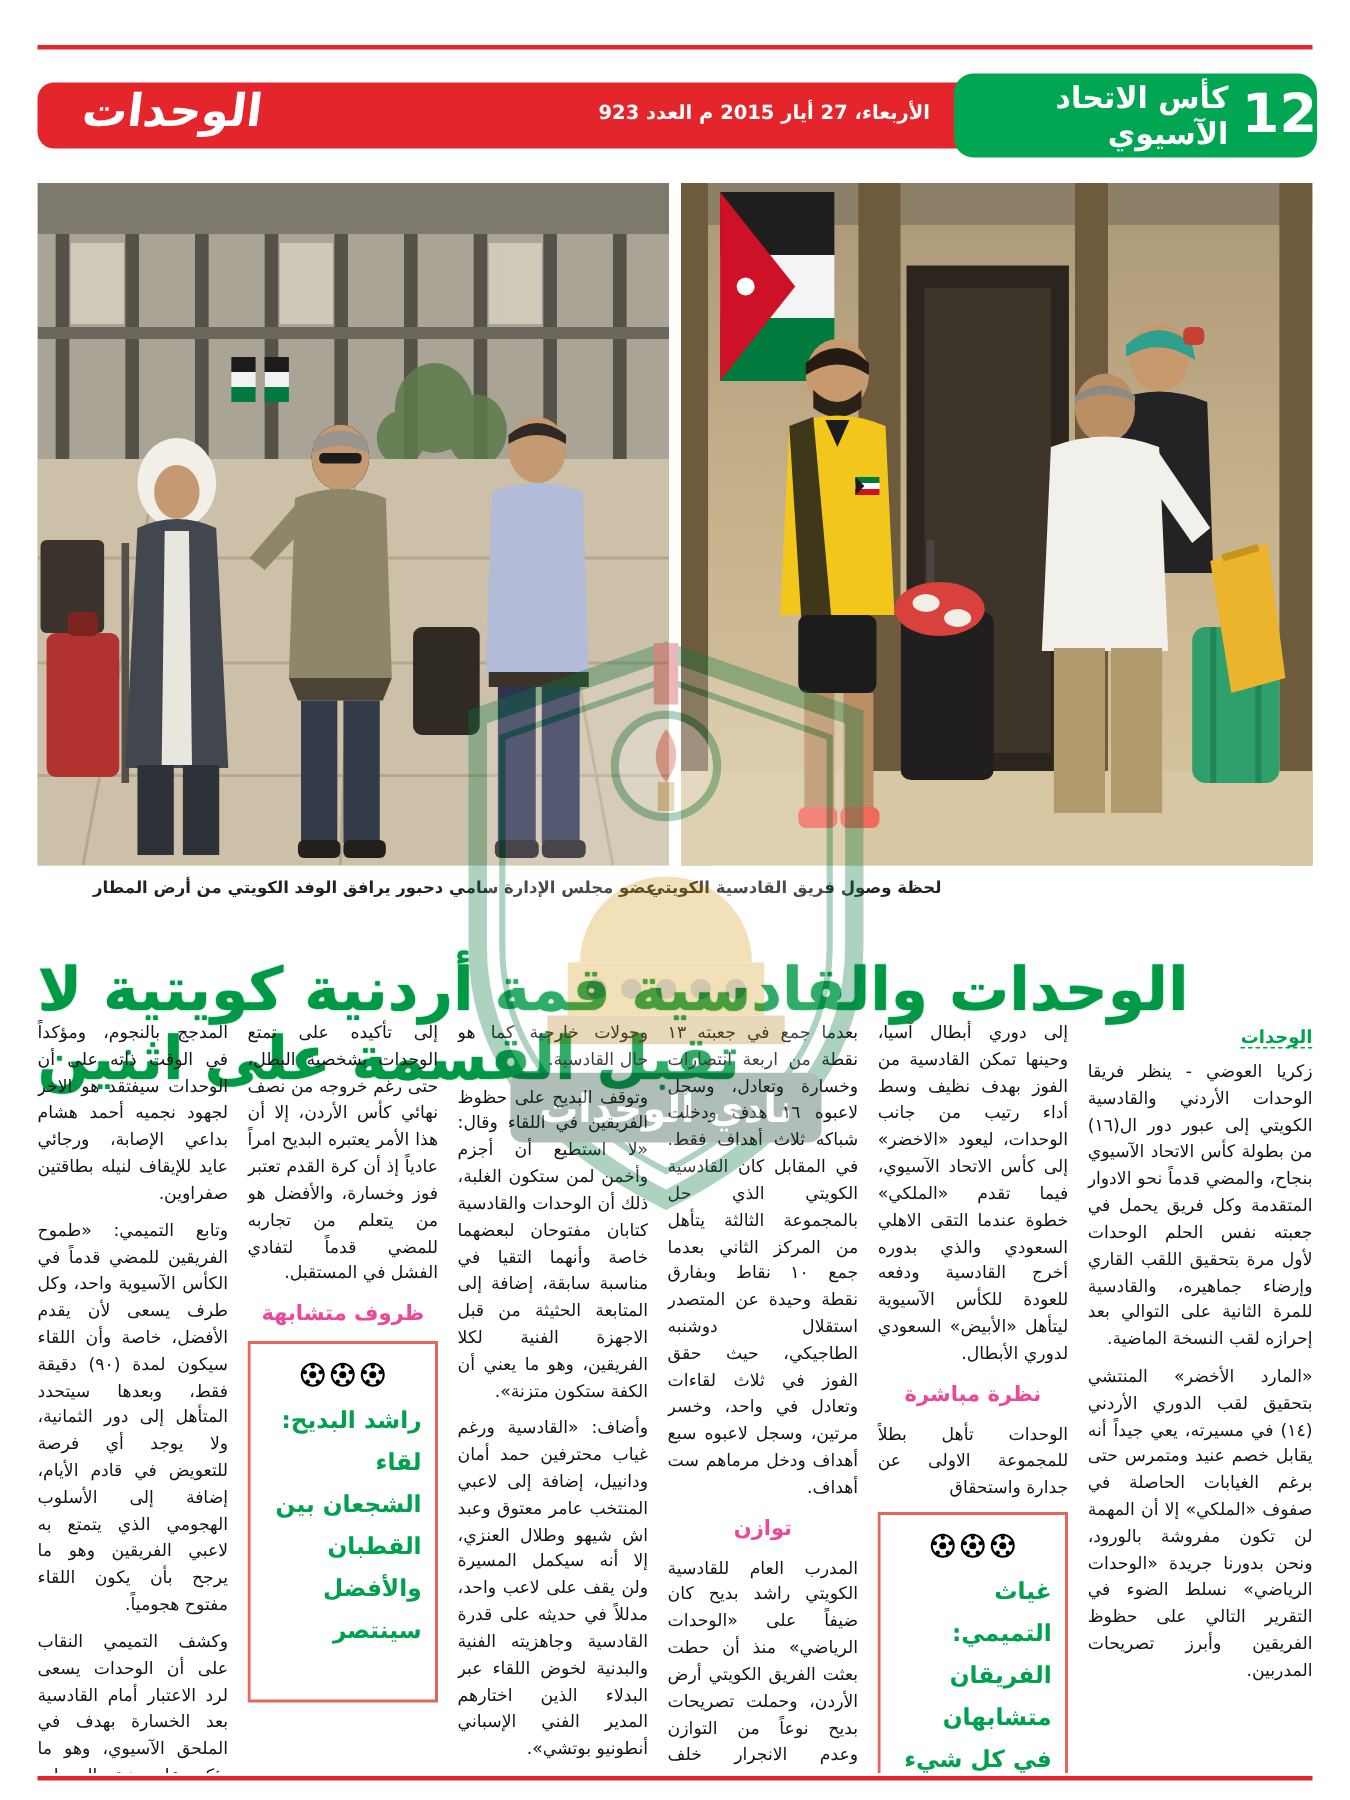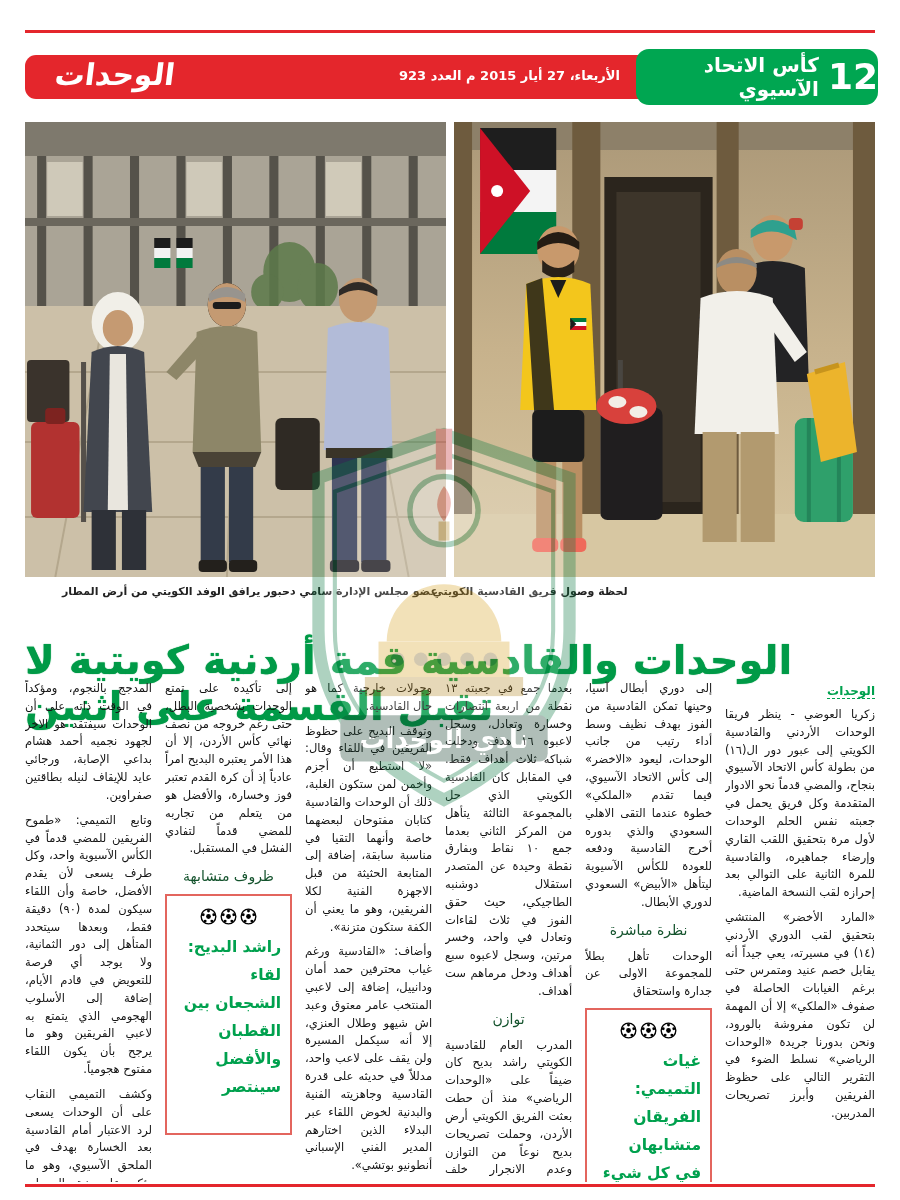--- a/index.html
+++ b/index.html
@@ -29,21 +29,21 @@
   .caption.right-cap{right:200px;width:340px;text-align:center;}
 
   .headline{position:absolute;top:610px;left:25px;right:25px;text-align:left;
     font-size:40px;font-weight:bold;color:#009a47;text-shadow:0 0 1px #009a47;}
 
   
   .body-cols{position:absolute;top:680px;left:25px;right:25px;height:502px;display:flex;gap:13px;direction:rtl;overflow:hidden;}
   .col{flex:1;overflow:hidden;}
   .col.first{flex:1.18;}
   .col p{font-size:11.5px;font-weight:normal;line-height:1.55;text-align:justify;margin:0 0 7px;color:#141414;}
-  .sub{font-size:14px;font-weight:normal;text-align:center;margin:10px 0;color:#14532d;}
+  .sub{font-size:14px;font-weight:bold;text-align:center;margin:10px 0;color:#ec4899;}
   .kicker{display:inline-block;color:#00a14e;font-size:12px;font-weight:bold;border-bottom:1px dashed #00a14e;margin-bottom:7px;}
 
   .pullquote{border:2px solid #e3655e;padding:12px 9px 10px;margin-top:6px;background:#fff;}
   .pq-a{min-height:185px;} .pq-b{min-height:215px;}
   .balls{display:flex;justify-content:center;gap:3px;margin-bottom:9px;}
   .ball{width:17px;height:17px;}
   .quote-text{color:#00a14e;font-size:15.5px;font-weight:bold;line-height:1.8;white-space:pre-line;text-align:right;}
 
   
   .crest{position:absolute;top:426px;left:298px;width:292px;height:382px;opacity:.33;pointer-events:none;z-index:6;}

